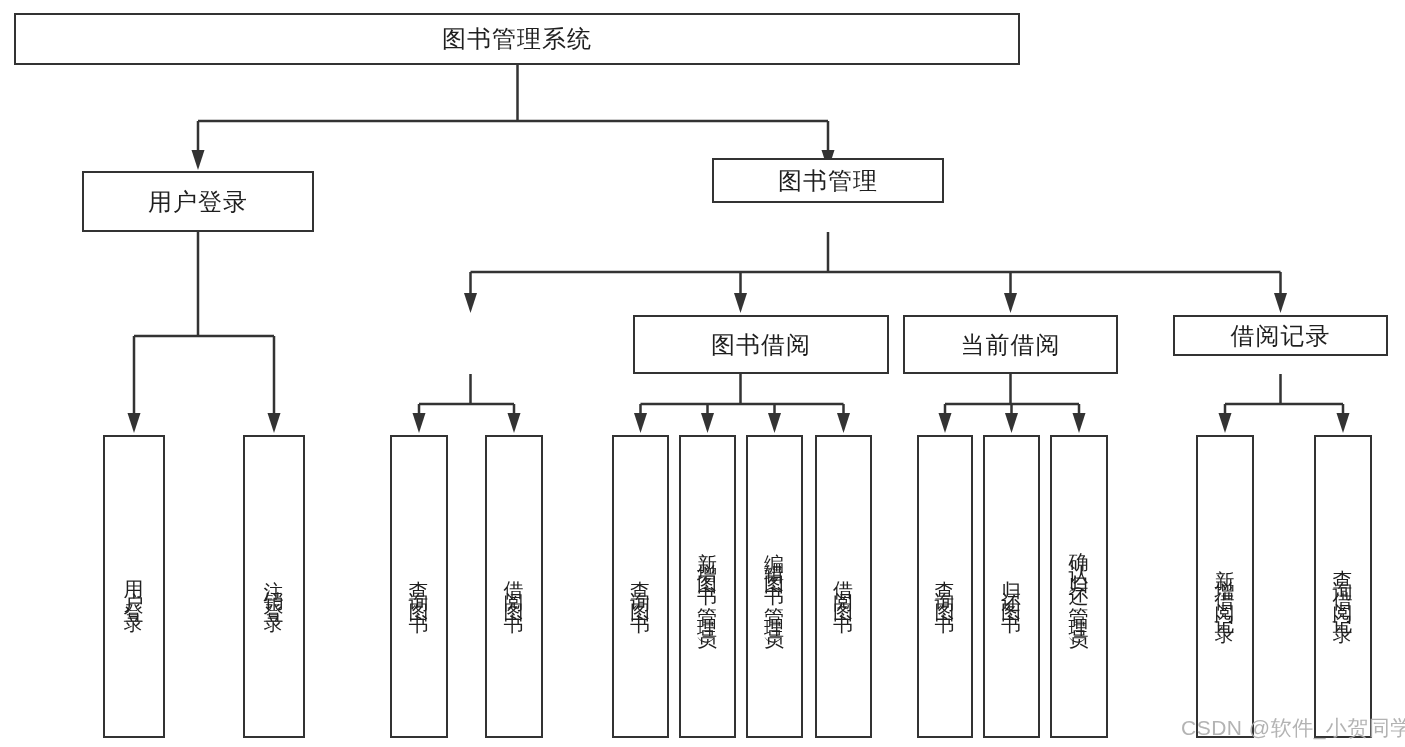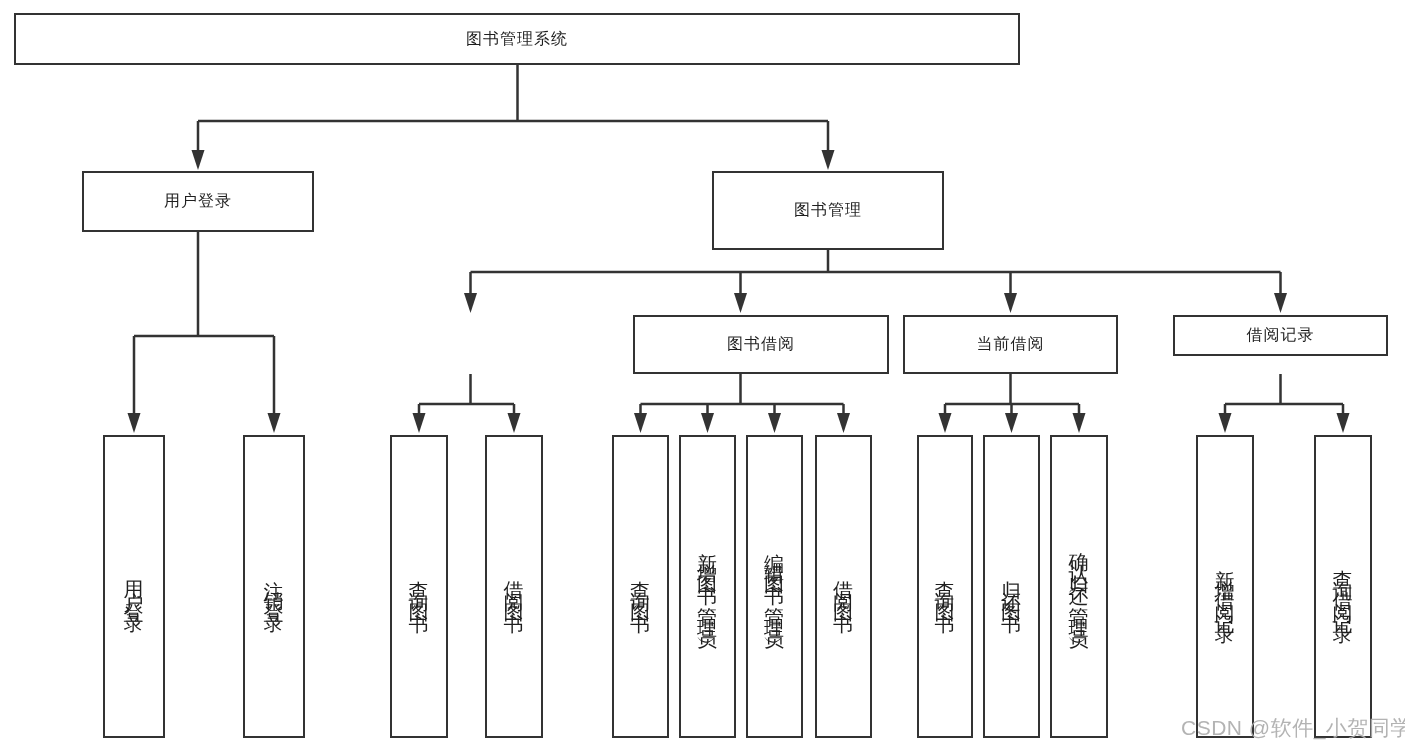--- a/index.html
+++ b/index.html
@@ -21,21 +21,21 @@
   svg.wires polygon{fill:var(--line);stroke:none;}
   .box{
     position:absolute;
     box-sizing:border-box;
     background:var(--fill);
     border:2.5px solid var(--line);
     display:flex;align-items:center;justify-content:center;
     z-index:2;
   }
   .box.h span{
-    font-size:16px;
+    font-size:24px;
     letter-spacing:1px;
     white-space:nowrap;
   }
   .box.v span{
     writing-mode:vertical-rl;
     text-orientation:mixed;
     font-size:20px;
     line-height:1;
     letter-spacing:11px;
     white-space:nowrap;
@@ -105,21 +105,21 @@
     </g>
   </svg>
 
   <div class="box h" style="left:14px;top:13px;width:1006px;height:52px">
     <span>图书管理系统</span>
   </div>
 
   <div class="box h" style="left:82px;top:171px;width:232px;height:61px">
     <span>用户登录</span>
   </div>
-  <div class="box h" style="left:712px;top:171px;width:232px;height:79px">
+  <div class="box h" style="left:712px;top:158px;width:232px;height:45px">
     <span>图书管理</span>
   </div>
 
   <div class="box h" style="left:633px;top:315px;width:256px;height:59px">
     <span>图书借阅</span>
   </div>
   <div class="box h" style="left:903px;top:315px;width:215px;height:59px">
     <span>当前借阅</span>
   </div>
   <div class="box h" style="left:1173px;top:315px;width:215px;height:41px">

